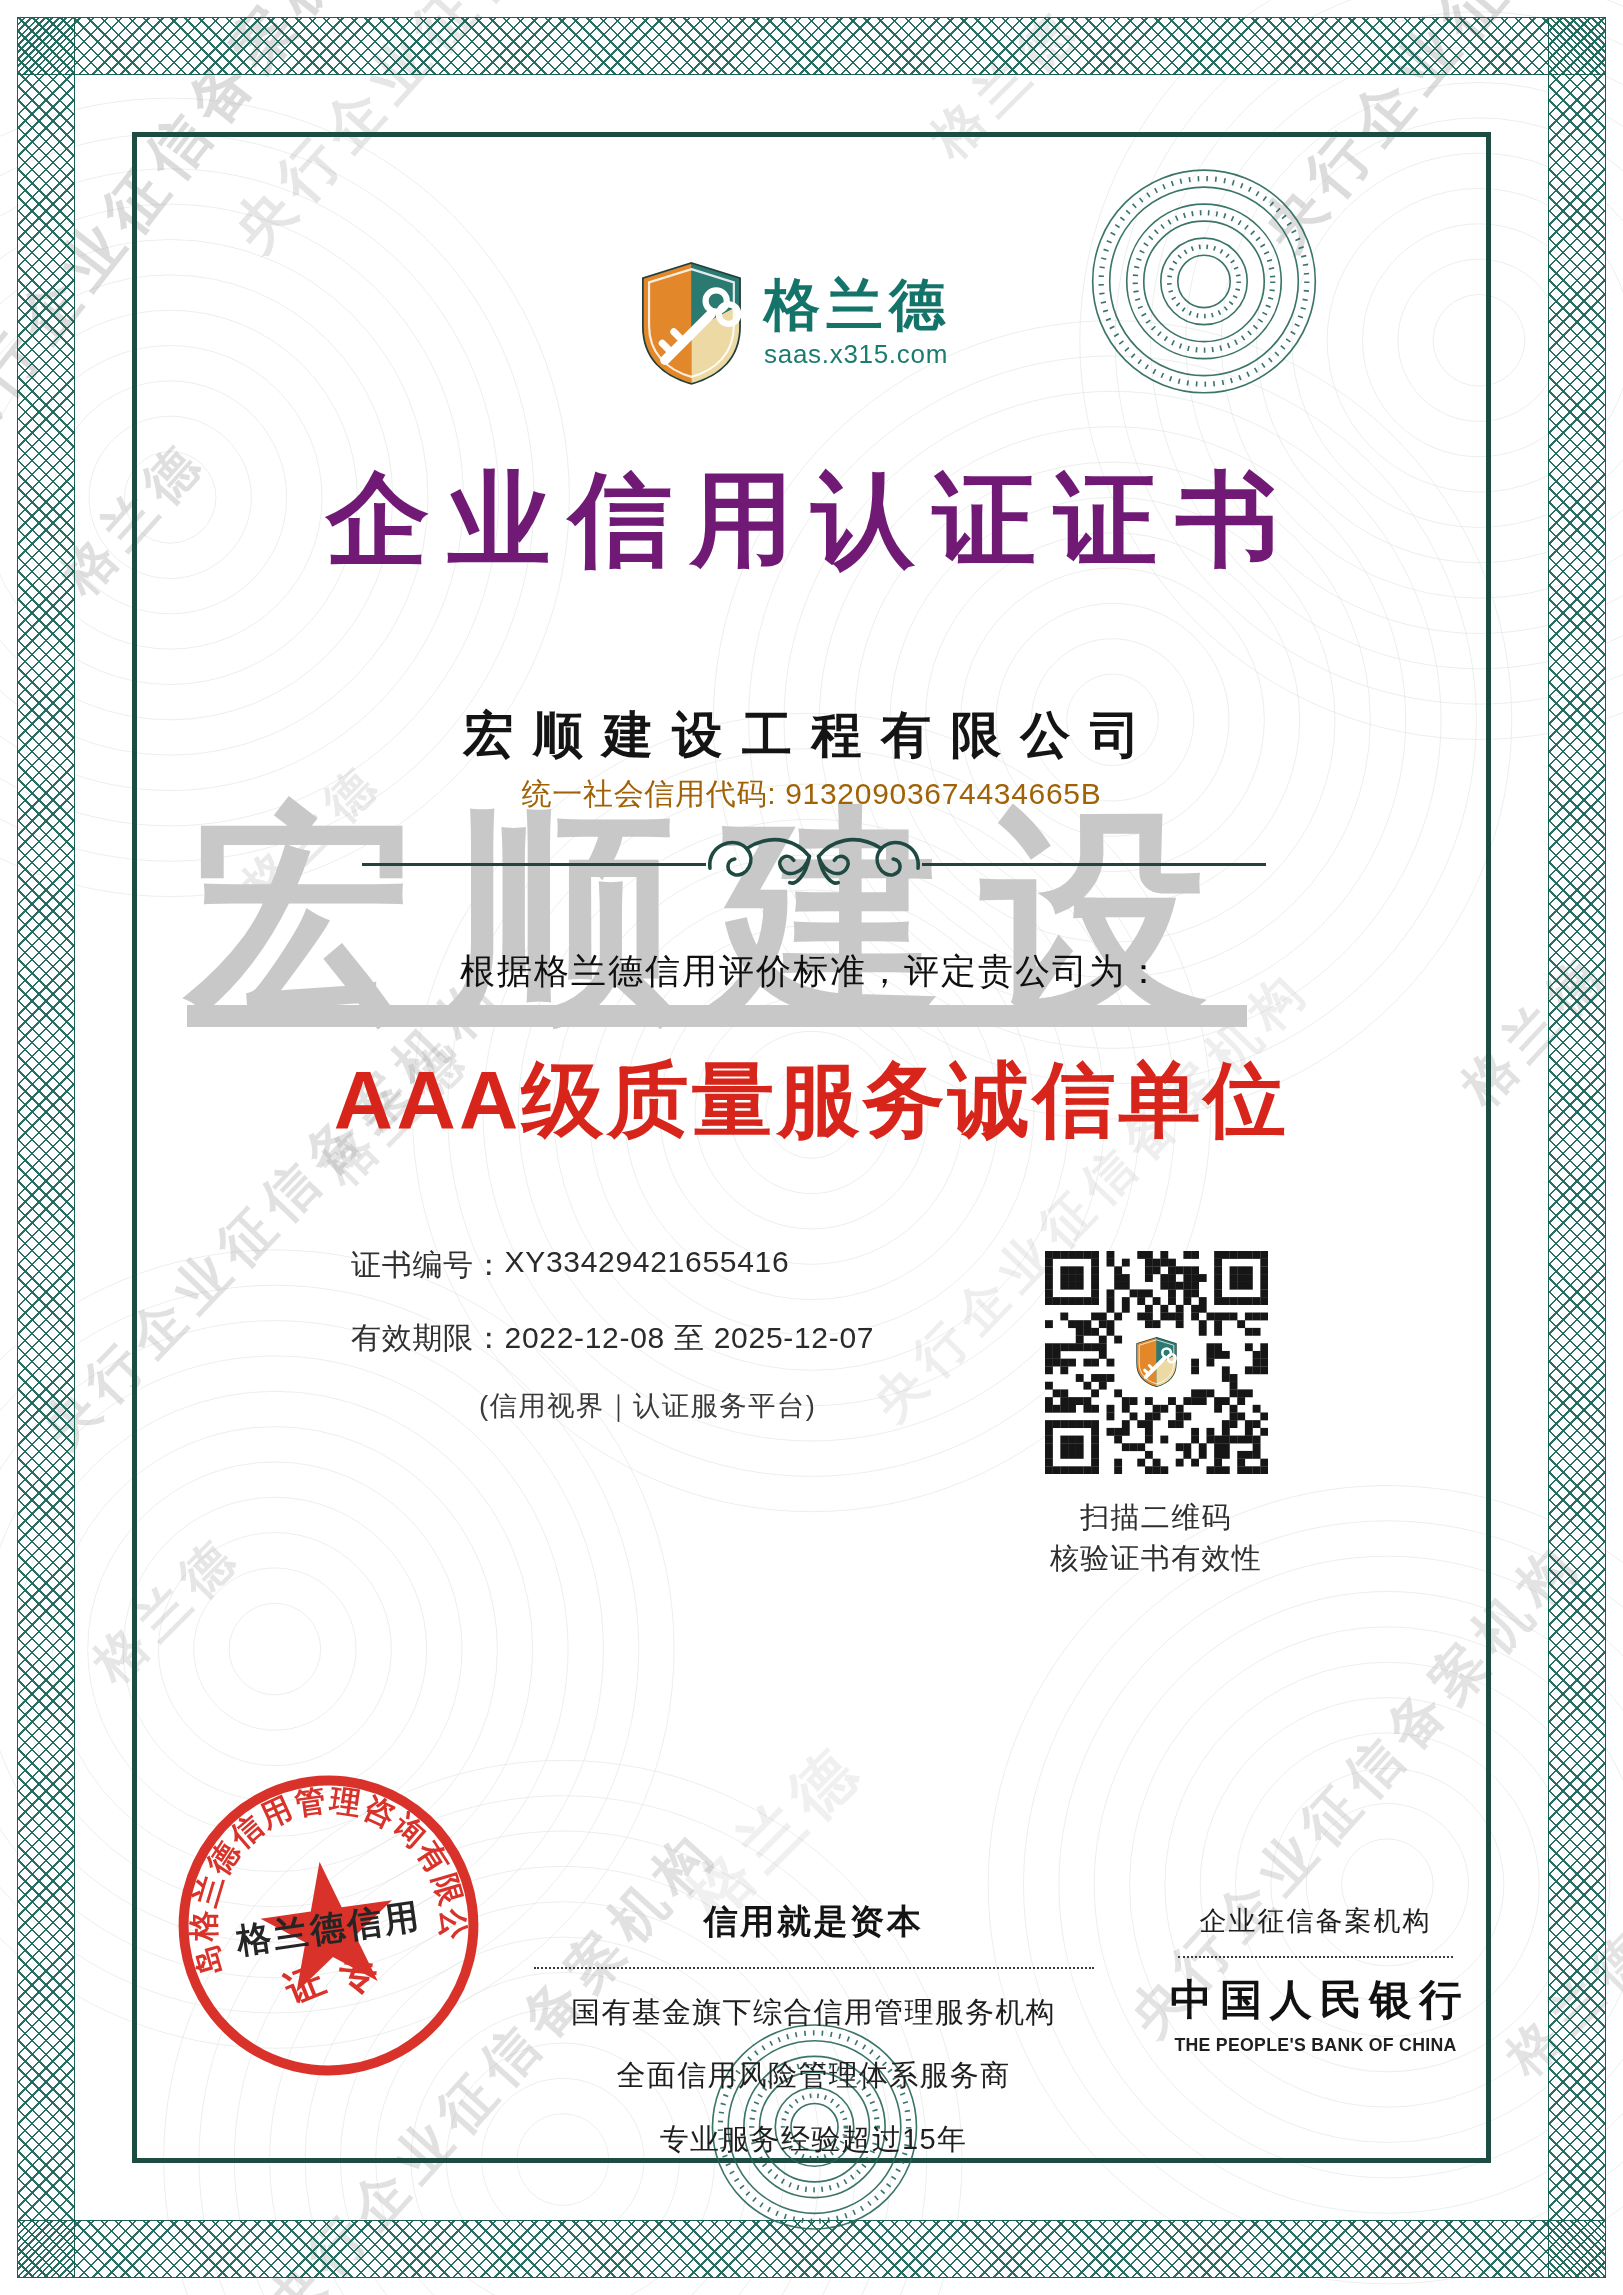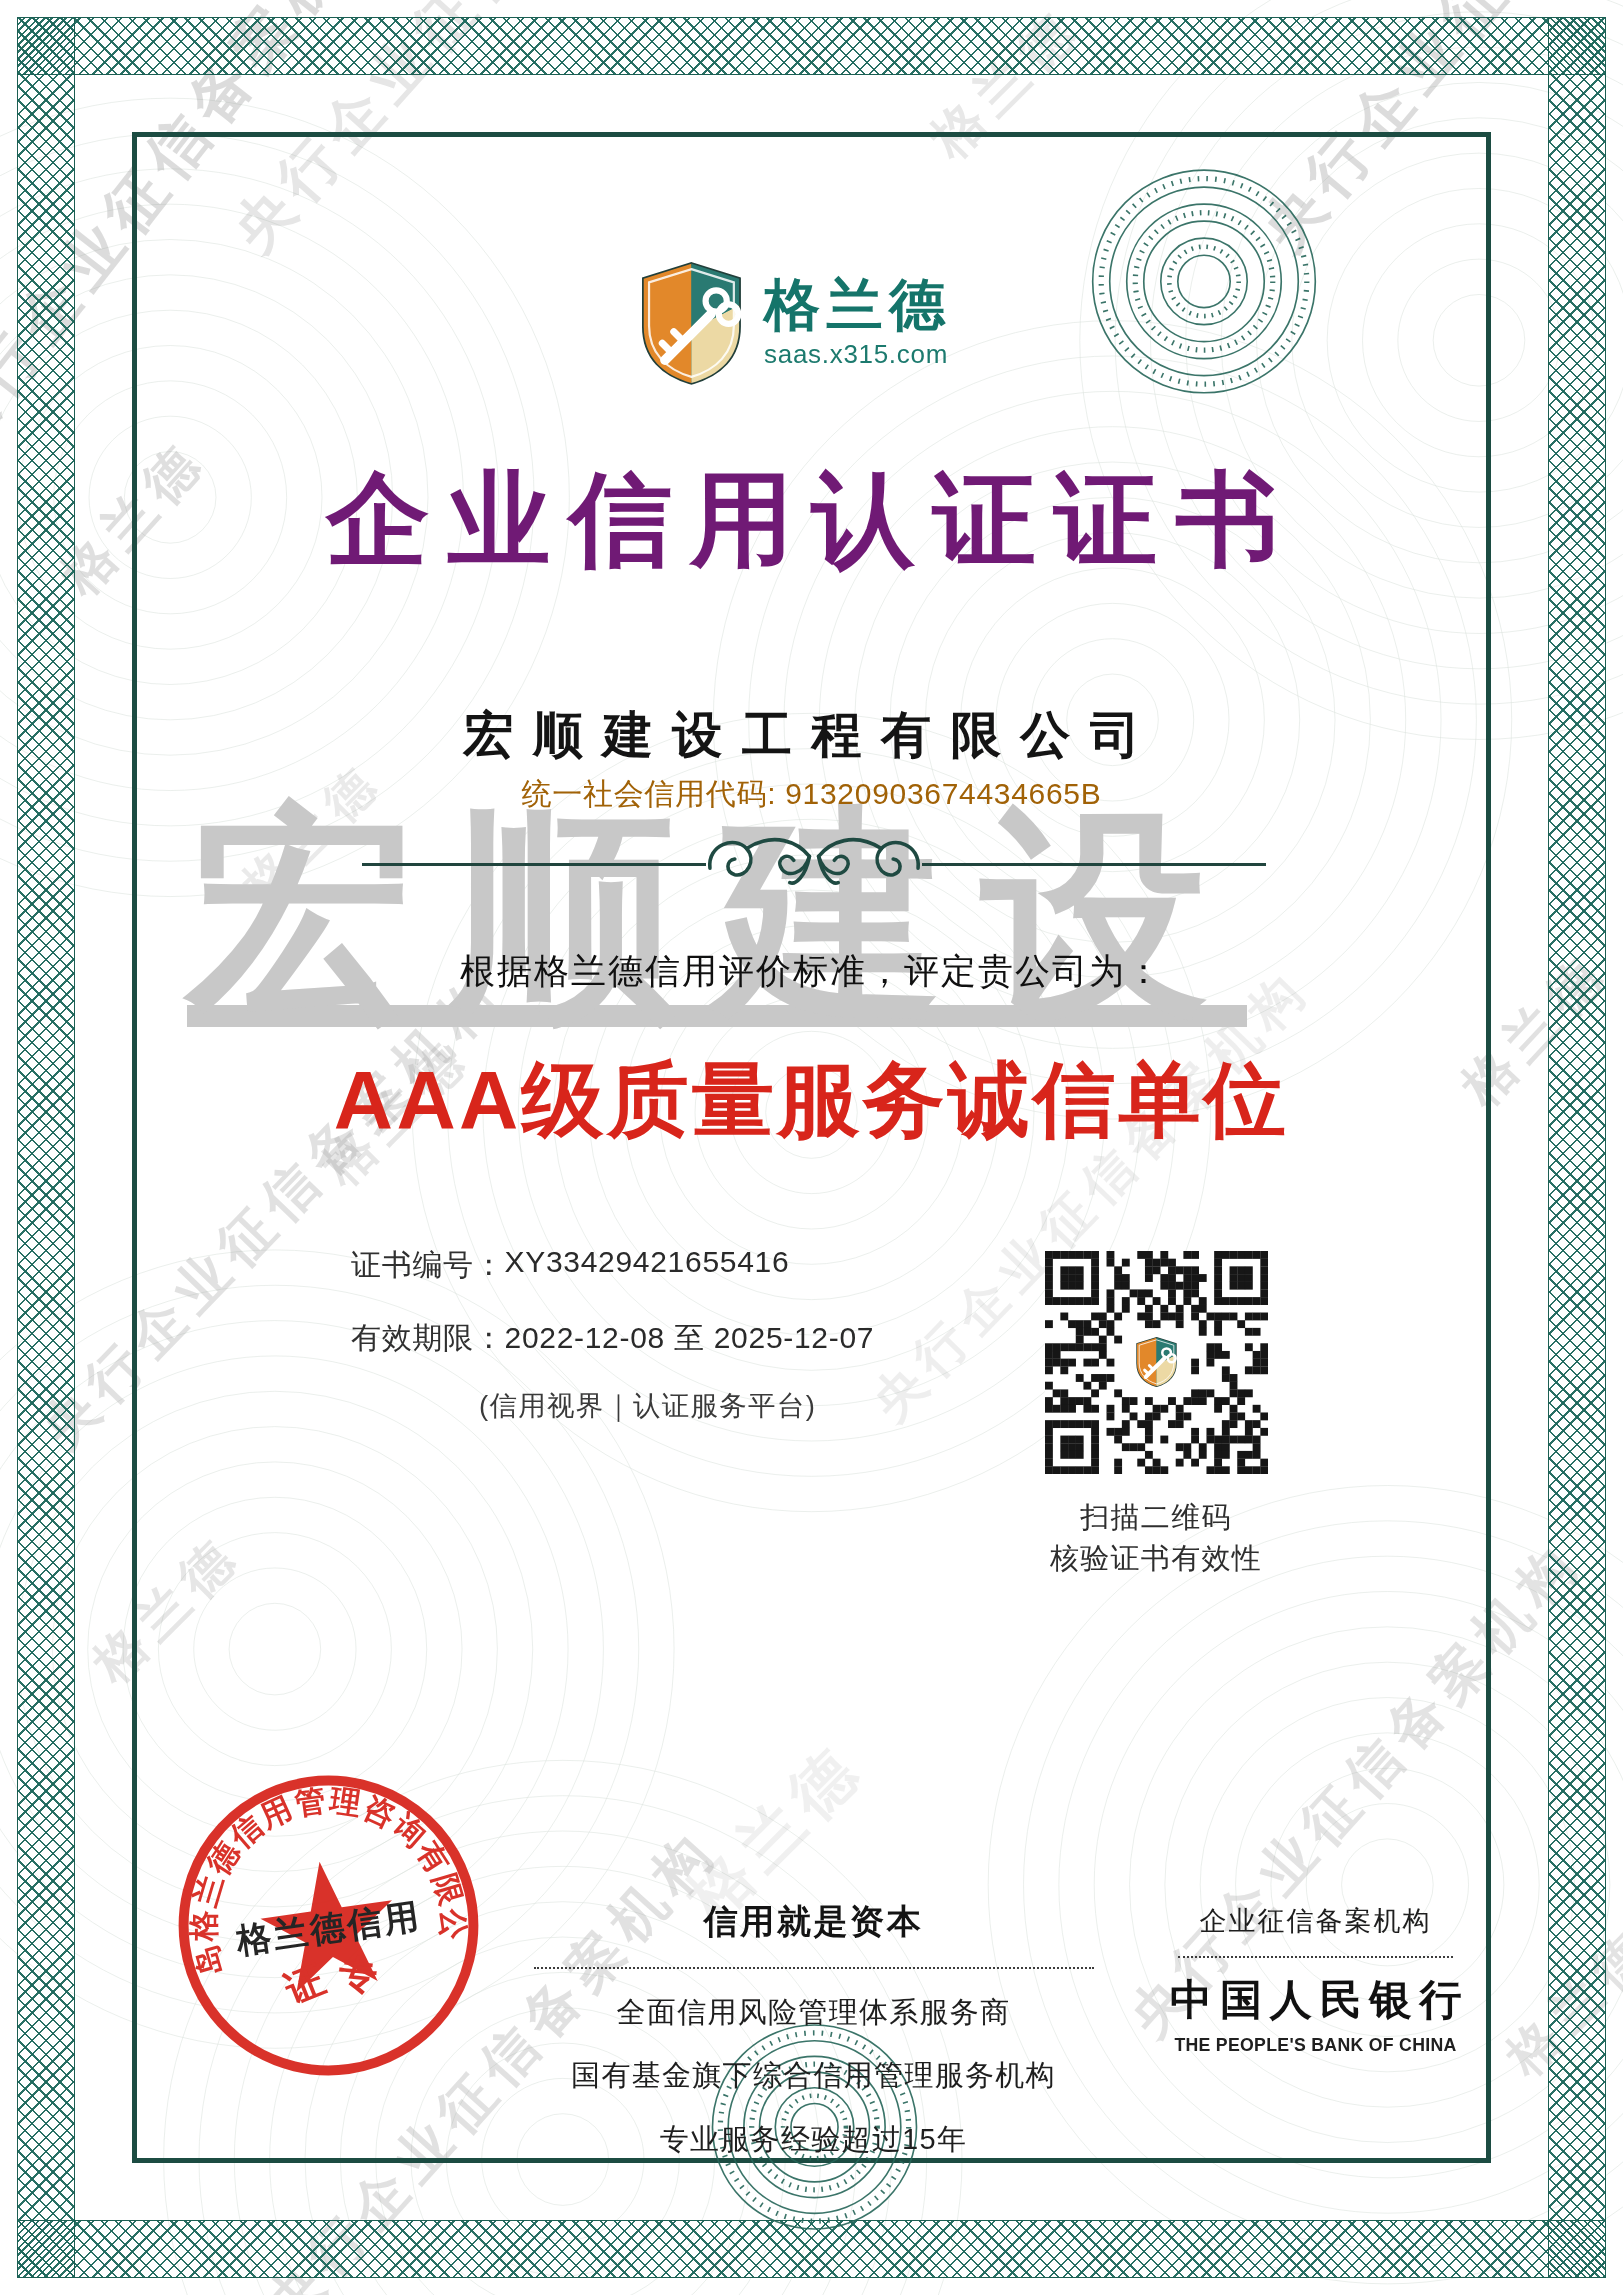--- a/index.html
+++ b/index.html
@@ -649,22 +649,22 @@
       <text font-size="58" font-weight="700" fill="#d7281f" letter-spacing="14" text-anchor="middle" font-family="Liberation Sans,sans-serif">
         <textPath href="#sealBotArc" startOffset="50%">认证专用</textPath>
       </text>
       <text x="240" y="262" font-size="52" font-weight="700" fill="#1a1a1a" letter-spacing="4" text-anchor="middle" font-family="Liberation Sans,sans-serif">格兰德信用</text>
     </g>
   </svg>
 
   <div class="foot-center">
     <div class="slogan">信用就是资本</div>
     <div class="dotted"></div>
+    <div class="fl">国有基金旗下综合信用管理服务机构</div>
     <div class="fl">全面信用风险管理体系服务商</div>
-    <div class="fl">国有基金旗下综合信用管理服务机构</div>
     <div class="fl">专业服务经验超过15年</div>
   </div>
 
   <div class="foot-right">
     <div class="filing">企业征信备案机构</div>
     <div class="dotted"></div>
     <div class="bank-cn">中国人民银行</div>
     <div class="bank-en">THE PEOPLE'S BANK OF CHINA</div>
   </div>
 

